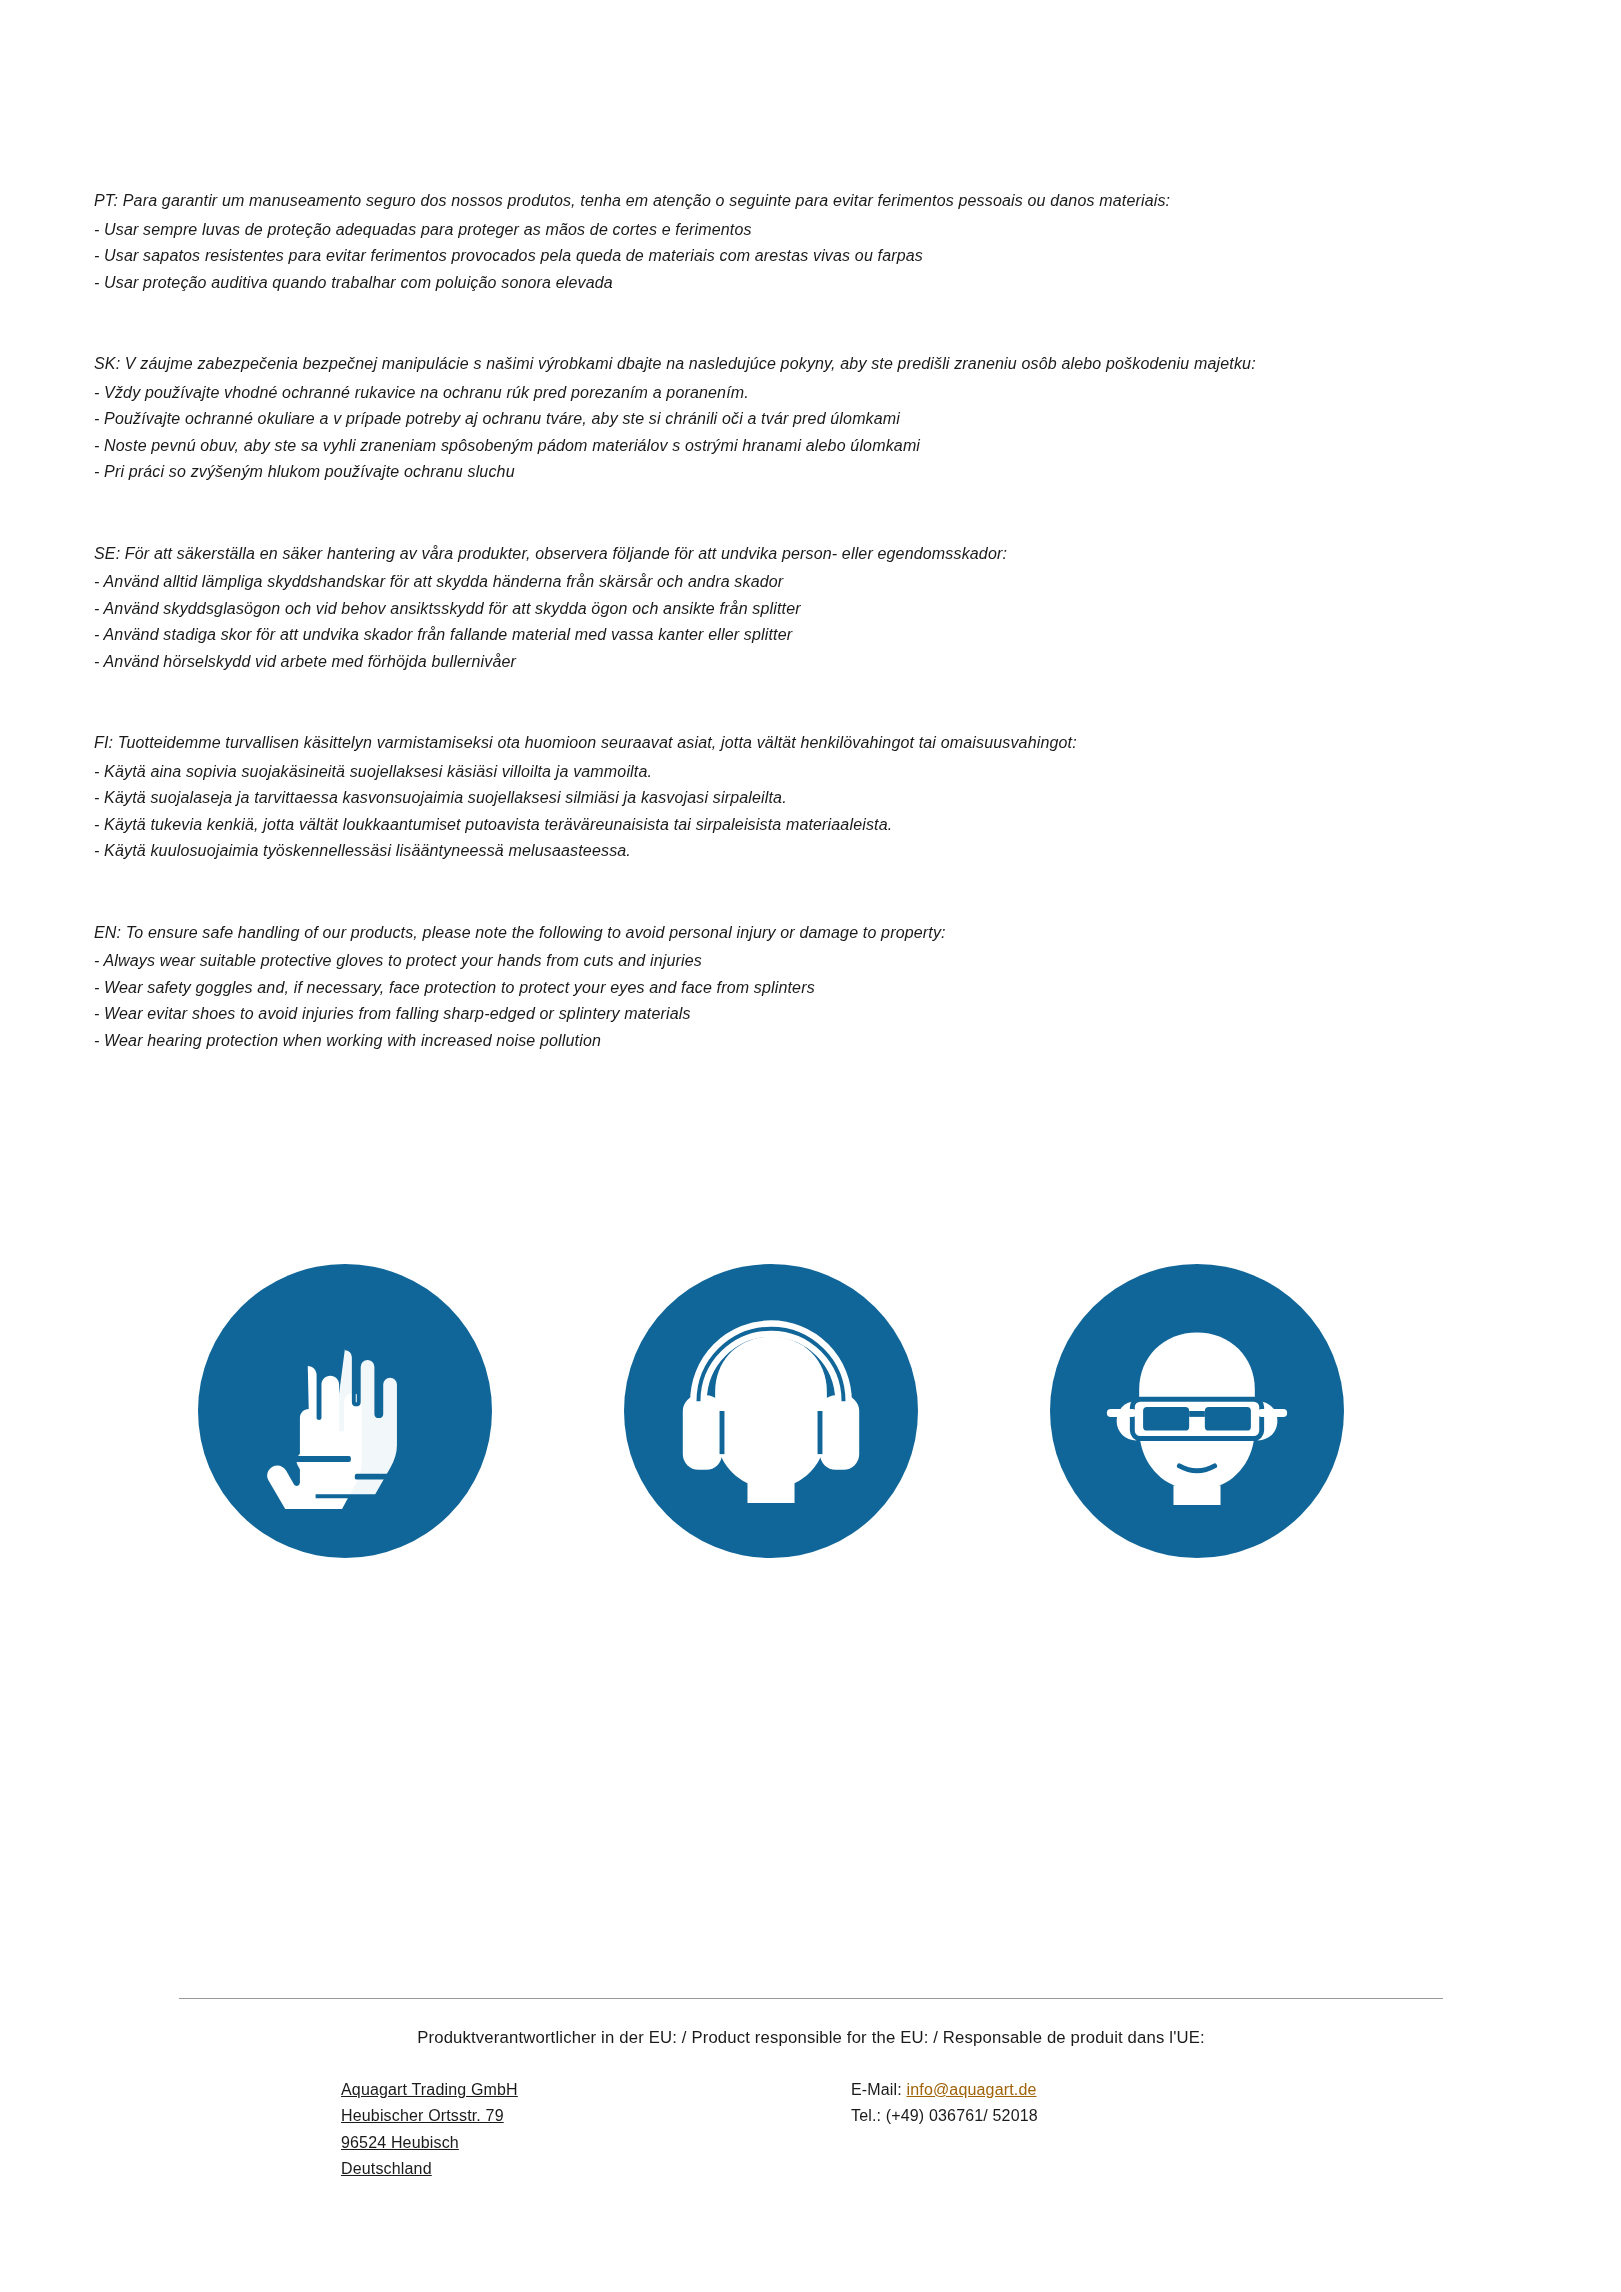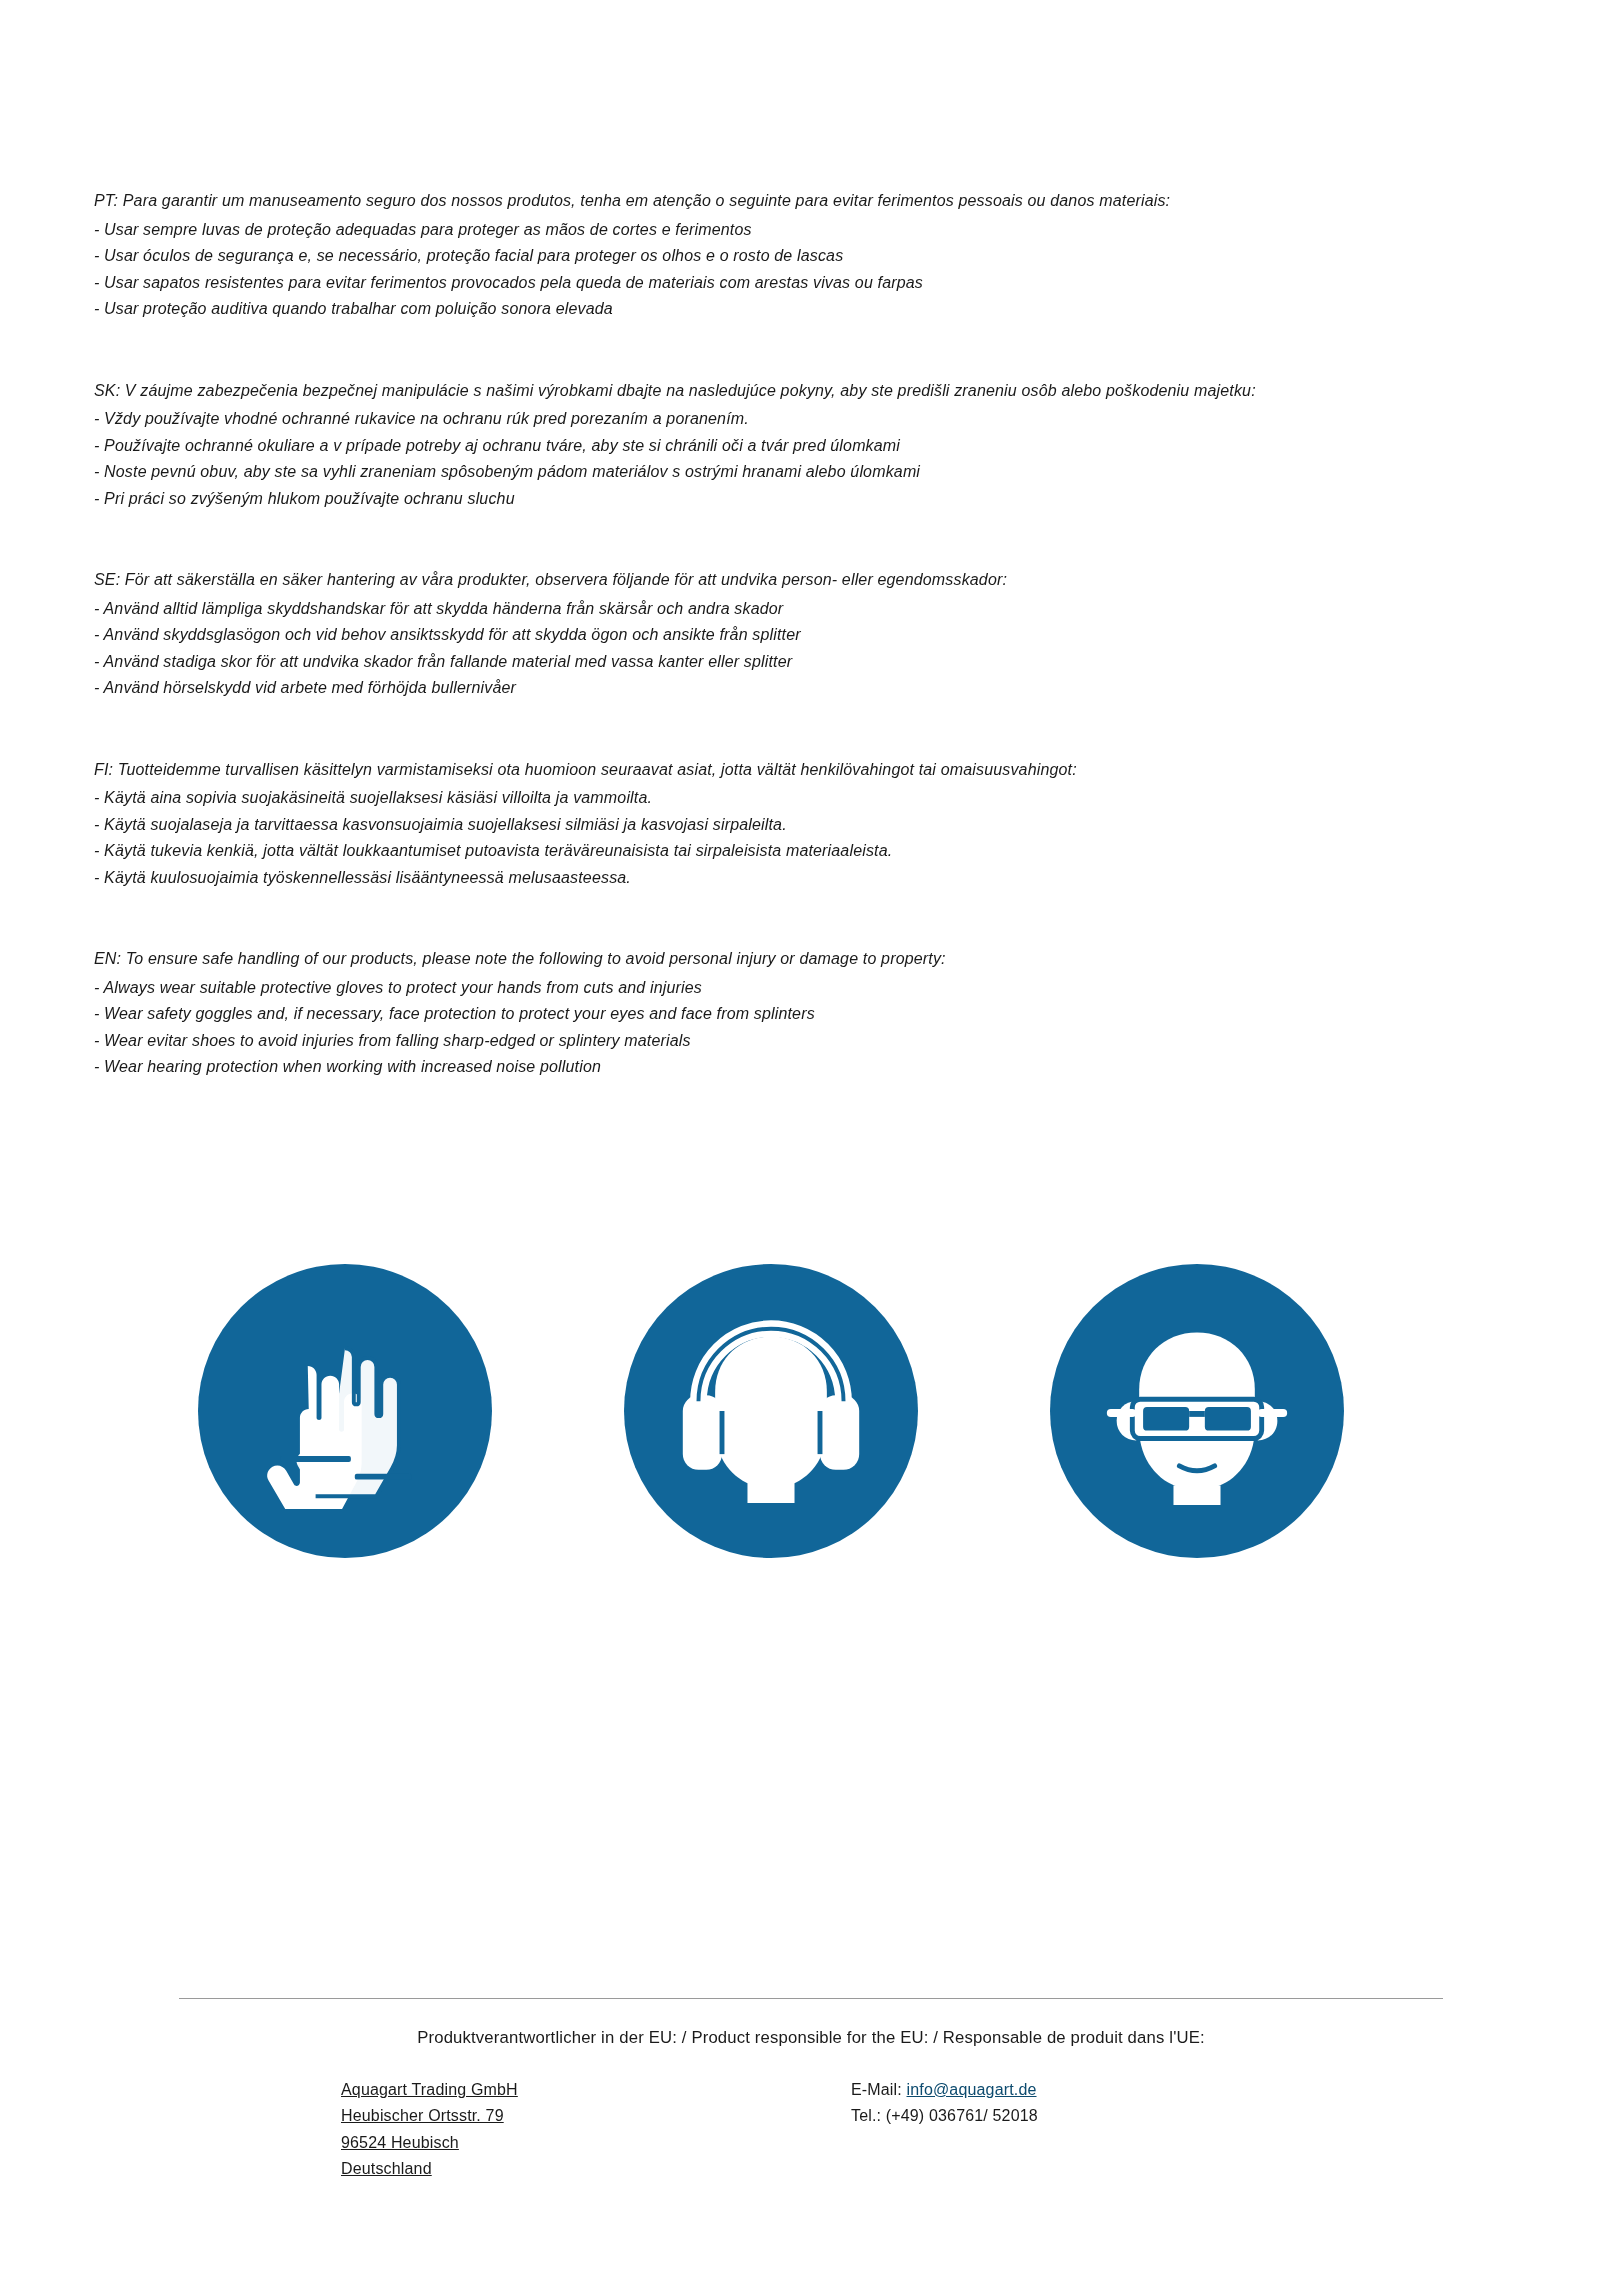--- a/index.html
+++ b/index.html
@@ -96,35 +96,34 @@
   }
   .footer-col-right {
     width: 510px;
   }
   .footer-line {
     font-size: 16px;
     line-height: 26.5px;
     letter-spacing: 0.01em;
   }
   .mail-link {
-    color: #0c4a6e;
+    color: #a16207;
     text-decoration: underline;
   }
 </style>
 </head>
 <body>
 
 <div class="page">
 
   <div class="content">
 
     <div class="lang-block">
       <div class="lang-head">PT: Para garantir um manuseamento seguro dos nossos produtos, tenha em atenção o seguinte para evitar ferimentos pessoais ou danos materiais:</div>
       <div class="lang-line">- Usar sempre luvas de proteção adequadas para proteger as mãos de cortes e ferimentos</div>
-      <div class="lang-line">- Usar óculos de segurança e, se necessário, proteção facial para proteger os olhos e o rosto de lascas</div>
       <div class="lang-line">- Usar sapatos resistentes para evitar ferimentos provocados pela queda de materiais com arestas vivas ou farpas</div>
       <div class="lang-line">- Usar proteção auditiva quando trabalhar com poluição sonora elevada</div>
     </div>
 
     <div class="lang-block">
       <div class="lang-head">SK: V záujme zabezpečenia bezpečnej manipulácie s našimi výrobkami dbajte na nasledujúce pokyny, aby ste predišli zraneniu osôb alebo poškodeniu majetku:</div>
       <div class="lang-line">- Vždy používajte vhodné ochranné rukavice na ochranu rúk pred porezaním a poranením.</div>
       <div class="lang-line">- Používajte ochranné okuliare a v prípade potreby aj ochranu tváre, aby ste si chránili oči a tvár pred úlomkami</div>
       <div class="lang-line">- Noste pevnú obuv, aby ste sa vyhli zraneniam spôsobeným pádom materiálov s ostrými hranami alebo úlomkami</div>
       <div class="lang-line">- Pri práci so zvýšeným hlukom používajte ochranu sluchu</div>

